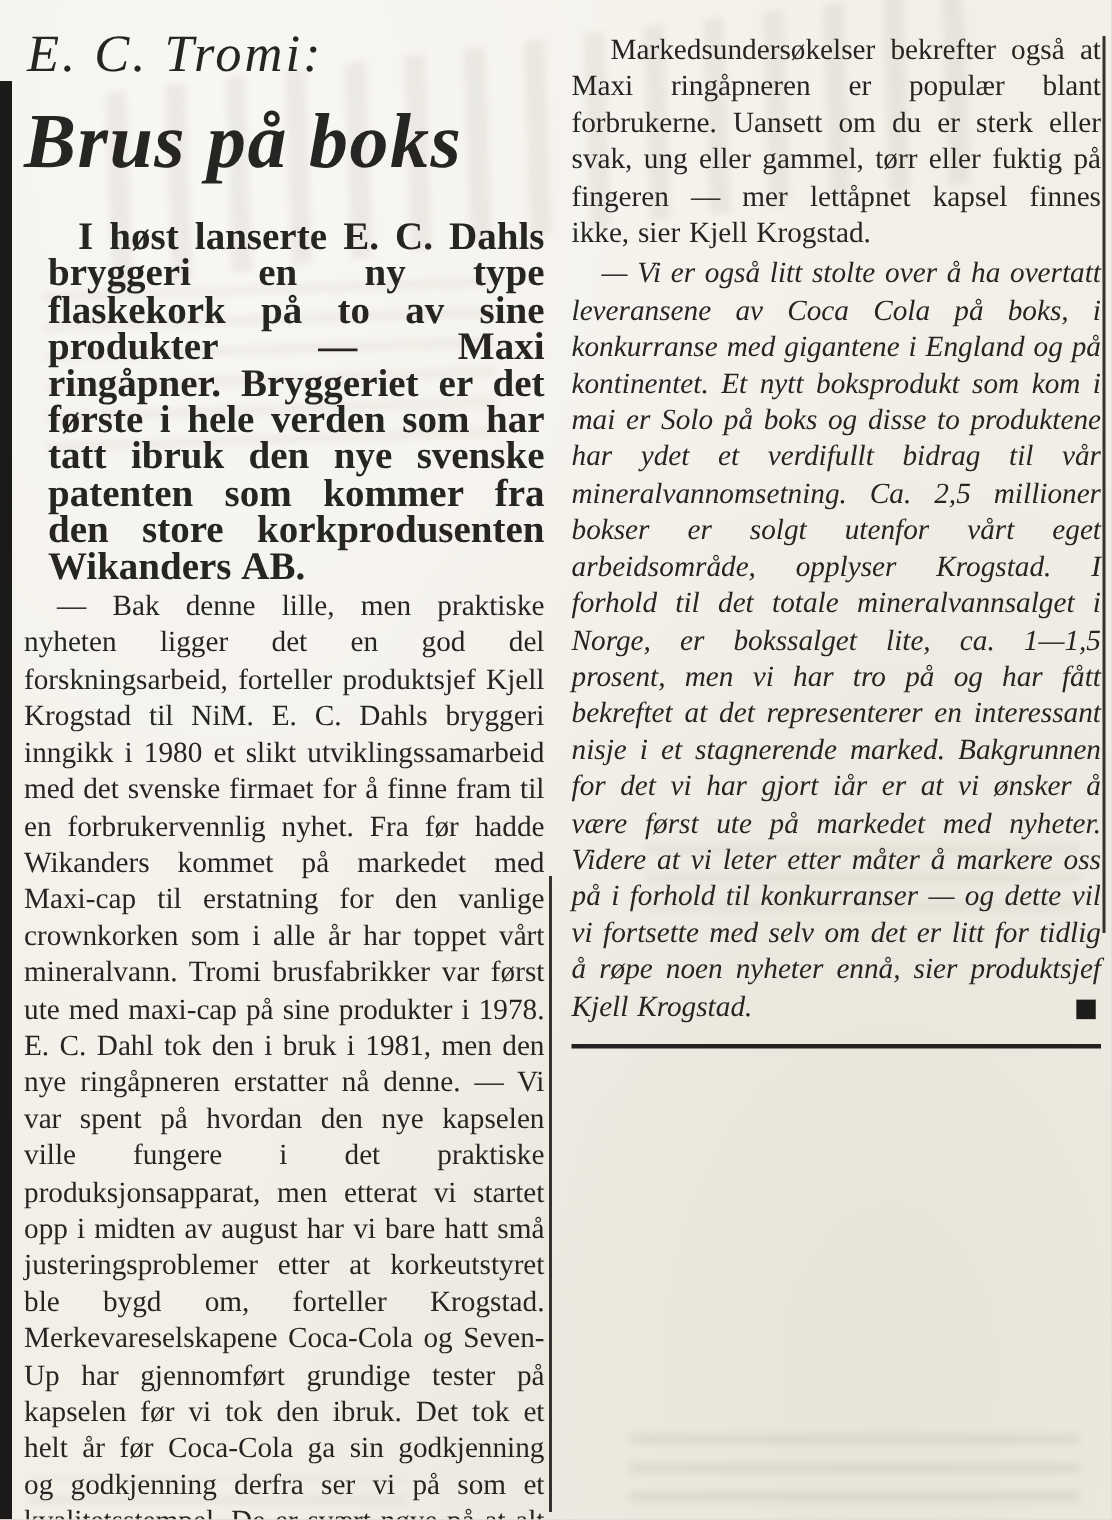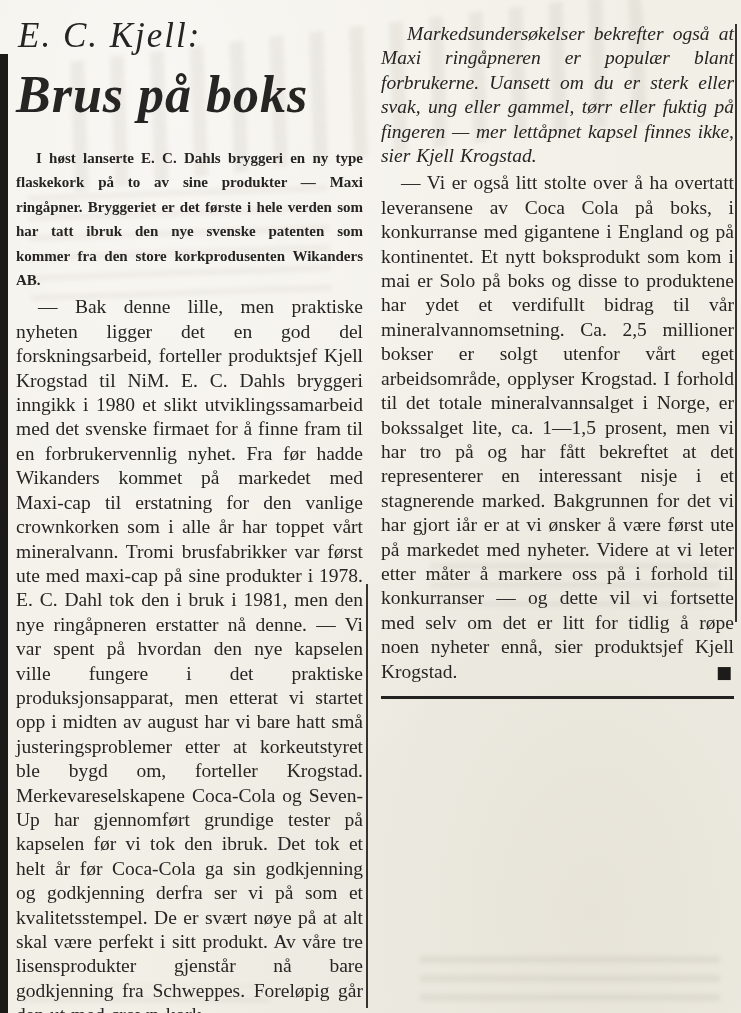--- a/index.html
+++ b/index.html
@@ -37,30 +37,30 @@
   .kicker{
     font-style:italic;font-size:35px;line-height:40px;
     letter-spacing:2px;margin:4px 0 0 2px;font-weight:400;
   }
   .headline{
     font-weight:700;font-style:italic;
     font-size:52px;line-height:70px;letter-spacing:1px;
     margin-top:4px;white-space:nowrap;
   }
   .lead{
-    font-weight:700;font-size:15px;line-height:24.4px;
+    font-weight:700;font-size:26px;line-height:24.4px;
     text-align:justify;text-indent:20px;
-    margin:16px 0 0 0;word-spacing:1.5px;
+    margin:16px 0 0 16px;word-spacing:1.5px;
   }
   .bodytext{
     font-size:19.5px;line-height:24.4px;text-align:justify;
     margin:3px 0 0 0;word-spacing:1px;
   }
   .indent{text-indent:22px;}
-  .p2wrap{position:relative;}
+  .p2wrap{position:relative;font-style:italic;}
   .endmark{
     position:absolute;right:2px;bottom:3px;
     font-size:17px;line-height:17px;color:#1d1c1a;
     font-family:"DejaVu Sans",sans-serif;
   }
   .end-rule{margin-top:12px;border:0;border-top:3px solid #232220;width:100%;}
 </style>
 </head>
 <body>
 
@@ -70,28 +70,28 @@
   <div class="ghost ghost-b"></div>
   <div class="ghost ghost-c"></div>
   <div class="ghost ghost-d"></div>
   <div class="ghost ghost-e"></div>
 
   <div class="left-bar"></div>
   <div class="divider-mid"></div>
   <div class="divider-right"></div>
 
   <div class="col1">
-    <div class="kicker">E. C. Kjell:</div>
+    <div class="kicker">E. C. Tromi:</div>
     <div class="headline">Brus på boks</div>
     <p class="lead">I høst lanserte E. C. Dahls bryggeri en ny type flaskekork på to av sine produkter — Maxi ringåpner. Bryggeriet er det første i hele verden som har tatt ibruk den nye svenske patenten som kommer fra den store korkprodusenten Wikanders AB.</p>
     <p class="bodytext indent">— Bak denne lille, men praktiske nyheten ligger det en god del forskningsarbeid, forteller produktsjef Kjell Krogstad til NiM. E. C. Dahls bryggeri inngikk i 1980 et slikt utviklingssamarbeid med det svenske firmaet for å finne fram til en forbrukervennlig nyhet. Fra før hadde Wikanders kommet på markedet med Maxi-cap til erstatning for den vanlige crownkorken som i alle år har toppet vårt mineralvann. Tromi brusfabrikker var først ute med maxi-cap på sine produkter i 1978. E. C. Dahl tok den i bruk i 1981, men den nye ringåpneren erstatter nå denne. — Vi var spent på hvordan den nye kapselen ville fungere i det praktiske produksjonsapparat, men etterat vi startet opp i midten av august har vi bare hatt små justeringsproblemer etter at korkeutstyret ble bygd om, forteller Krogstad. Merkevareselskapene Coca-Cola og Seven-Up har gjennomført grundige tester på kapselen før vi tok den ibruk. Det tok et helt år før Coca-Cola ga sin godkjenning og godkjenning derfra ser vi på som et kvalitetsstempel. De er svært nøye på at alt skal være perfekt i sitt produkt. Av våre tre lisensprodukter gjenstår nå bare godkjenning fra Schweppes. Foreløpig går den ut med crown-kork.</p>
   </div>
 
   <div class="col2">
-    <p class="bodytext" style="margin-top:0;text-indent:26px;font-style:italic;">Markedsundersøkelser bekrefter også at Maxi ringåpneren er populær blant forbrukerne. Uansett om du er sterk eller svak, ung eller gammel, tørr eller fuktig på fingeren — mer lettåpnet kapsel finnes ikke, sier Kjell Krogstad.</p>
+    <p class="bodytext" style="margin-top:0;text-indent:26px;">Markedsundersøkelser bekrefter også at Maxi ringåpneren er populær blant forbrukerne. Uansett om du er sterk eller svak, ung eller gammel, tørr eller fuktig på fingeren — mer lettåpnet kapsel finnes ikke, sier Kjell Krogstad.</p>
     <div class="p2wrap">
       <p class="bodytext" style="text-indent:20px;">— Vi er også litt stolte over å ha overtatt leveransene av Coca Cola på boks, i konkurranse med gigantene i England og på kontinentet. Et nytt boksprodukt som kom i mai er Solo på boks og disse to produktene har ydet et verdifullt bidrag til vår mineralvannomsetning. Ca. 2,5 millioner bokser er solgt utenfor vårt eget arbeidsområde, opplyser Krogstad. I forhold til det totale mineralvannsalget i Norge, er bokssalget lite, ca. 1—1,5 prosent, men vi har tro på og har fått bekreftet at det representerer en interessant nisje i et stagnerende marked. Bakgrunnen for det vi har gjort iår er at vi ønsker å være først ute på markedet med nyheter. Videre at vi leter etter måter å markere oss på i forhold til konkurranser — og dette vil vi fortsette med selv om det er litt for tidlig å røpe noen nyheter ennå, sier produktsjef Kjell Krogstad.</p>
       <span class="endmark">■</span>
     </div>
     <hr class="end-rule">
   </div>
 
 </div>
 
 </body></html>

